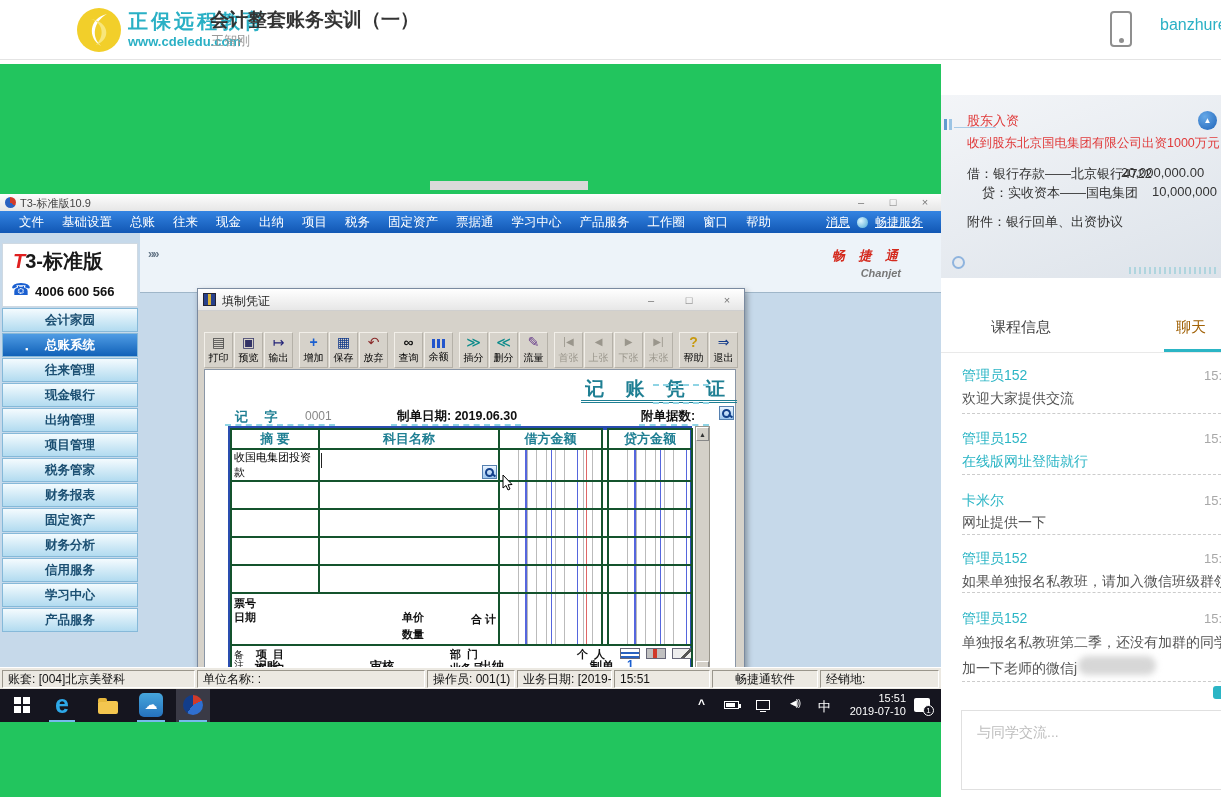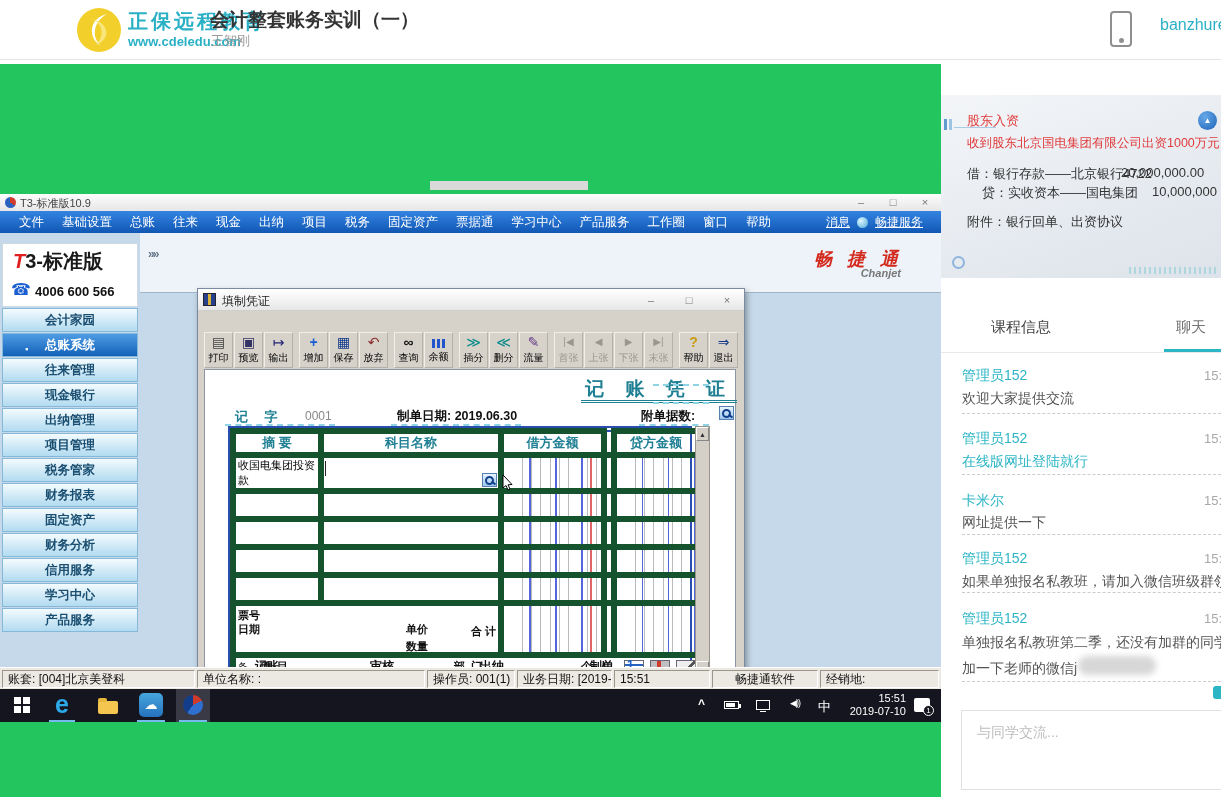--- a/index.html
+++ b/index.html
@@ -31,21 +31,21 @@
   .wctl { top:1px; width:26px; height:14px; text-align:center; font-size:11px; color:#777; line-height:14px; }
   .t3-menubar { left:0; top:17px; width:941px; height:22px; background:linear-gradient(#3484e2,#1157b4);
     display:flex; align-items:center; padding-left:10px; }
   .t3-menubar span { color:#fff; font-size:12.5px; padding:0 9px; white-space:nowrap; }
   .t3-mright { position:absolute; right:14px; top:0; height:22px; display:flex; align-items:center; }
   .t3-mright span { color:#fff; font-size:12px; text-decoration:underline; padding:0 4px; }
   .globe { width:11px; height:11px; border-radius:50%; background:radial-gradient(circle at 35% 35%,#dff6ff,#49a8d8); margin:0 3px; }
   .t3-body { left:0; top:39px; width:941px; height:434px; background:#c6d9ea; }
   .t3-topstrip { left:140px; top:0; width:801px; height:60px; background:#edf3f9; border-bottom:1px solid #9fb6c9; }
   .collapse { left:8px; top:14px; color:#667788; font-size:12px; font-weight:bold; letter-spacing:-2px; }
-  .cj-logo { right:38px; top:14px; color:#d42a1e; font-weight:bold; font-style:italic; font-size:18px; letter-spacing:5px; }
+  .cj-logo { right:38px; top:14px; color:#d42a1e; font-weight:bold; font-style:italic; font-size:13px; letter-spacing:5px; }
   .cj-sub { right:40px; top:34px; color:#777; font-weight:bold; font-style:italic; font-size:11px; }
 
   
   #sb { left:2px; top:10px; width:136px; }
   .sb-card { position:relative; width:136px; height:64px; background:#fff; border:1px solid #cfd9e2; }
   .sb-prod { position:absolute; left:10px; top:4px; font-size:20px; font-weight:bold; color:#1a1a1a; }
   .sb-prod::first-letter { color:#e02020; font-style:italic; }
   .sb-phone-ic { position:absolute; left:8px; top:36px; color:#1a5fd0; font-size:16px; }
   .sb-phone { position:absolute; left:32px; top:40px; font-size:13px; font-weight:bold; color:#111; }
   .sb-item { position:relative; width:136px; height:24px; margin-top:1px;
@@ -82,21 +82,21 @@
   .v-wordno { left:100px; top:39px; color:#888; font-size:12px; }
   .v-datelbl { left:192px; top:38px; color:#111; font-weight:bold; font-size:12.5px; }
   .v-attach { left:436px; top:38px; color:#111; font-weight:bold; font-size:12.5px; }
   .mag { position:absolute; width:15px; height:14px; background:linear-gradient(#eaf4ff,#9cc6ee);
     border:1px solid #5580b0; }
   .mag::before { content:""; position:absolute; left:2px; top:2px; width:5px; height:5px;
     border:2px solid #12408a; border-radius:50%; }
   .mag::after { content:""; position:absolute; left:8px; top:8px; width:5px; height:2px;
     background:#12408a; transform:rotate(40deg); }
   table.vt { position:absolute; left:25px; top:58px; border-collapse:collapse; table-layout:fixed; }
-  table.vt td { border:6px solid #14532d; font-size:11px; padding:0 2px; overflow:hidden; }
+  table.vt td { border:2px solid #14532d; font-size:11px; padding:0 2px; overflow:hidden; }
   table.vt tr.hd td { color:#1f7f93; font-weight:bold; font-size:13px; text-align:center; height:20px; }
   .w-sum{width:88px} .w-acc{width:180px} .w-deb{width:103px} .w-spc{width:4px} .w-cre{width:84px}
   td.spc { border-top:none; border-bottom:none; border-left:2px solid #2a4db0; border-right:2px solid #2a4db0; padding:0; }
   tr.hd td.spc { border-top:2px solid #2a4db0; }
   .vt-wrap { position:absolute; left:23px; top:56px; width:464px; height:248px; border:2px solid #2a4db0; }
   .lines { background-image:
       linear-gradient(90deg,transparent 0 25px,#5566dd 25px 26.5px,transparent 26.5px 51px,#5566dd 51px 52.5px,
         transparent 52.5px 77px,#5566dd 77px 78.5px,transparent 78.5px 86px,#e06666 86px 87.5px,transparent 87.5px),
       repeating-linear-gradient(90deg,transparent 0 8.5px,#bbb 8.5px 9.3px); }
   .caret { left:1px; top:3px; width:1px; height:15px; background:#222; }
@@ -145,21 +145,21 @@
   .sl-red { color:#e03a3a; font-size:13px; white-space:nowrap; }
   .sl-dark { color:#333; font-size:13px; white-space:nowrap; }
   .sl-mark1 { left:3px; top:24px; width:3px; height:11px; background:#5f9bd0; box-shadow:5px 0 0 #9cc4e4; }
   .sl-line { left:13px; top:32px; width:42px; height:1px; background:#a8cbe6; }
   .sl-logo { left:257px; top:16px; width:19px; height:19px; border-radius:50%;
     background:radial-gradient(circle at 35% 30%,#66a9e8,#1f63b8); color:#fff; font-size:8px; text-align:center; line-height:19px; }
   .sl-circ { left:11px; top:161px; width:13px; height:13px; border:2px solid #8fb4de; border-radius:50%; }
   .sl-sky { left:188px; top:172px; width:88px; height:7px; opacity:.75;
     background:repeating-linear-gradient(90deg,#9fd0da 0 2px,transparent 2px 5px); }
   .tab { position:absolute; top:0; font-size:15px; color:#444; }
-  .tab.active { color:#737373; }
+  .tab.active { color:#a16207; }
   .tab-underline { left:223px; top:31px; width:57px; height:3px; background:#2bb5c5; }
   .tabs-border { left:0; top:34px; width:280px; height:1px; background:#e9e9e9; }
   .msg-name { position:absolute; left:21px; color:#2bb5c5; font-size:14px; font-weight:500; white-space:nowrap; }
   .msg-time { position:absolute; left:263px; color:#a8a8a8; font-size:13px; white-space:nowrap; }
   .msg-text { position:absolute; left:21px; width:262px; color:#555; font-size:14px; white-space:nowrap; overflow:hidden; }
   .msg-text.link { color:#2bb5c5; }
   .msg-div { position:absolute; left:21px; width:259px; border-top:1px dashed #ccc; }
   .blur-blob { position:absolute; width:78px; height:19px; border-radius:9px; background:#d7d7d7; filter:blur(3px); }
   .teal-frag { left:272px; top:626px; width:8px; height:13px; background:#2bb5c5; border-radius:3px 0 0 3px; }
   .chat-input { left:20px; top:650px; width:276px; height:80px; border:1px solid #e0e0e0; background:#fff;

